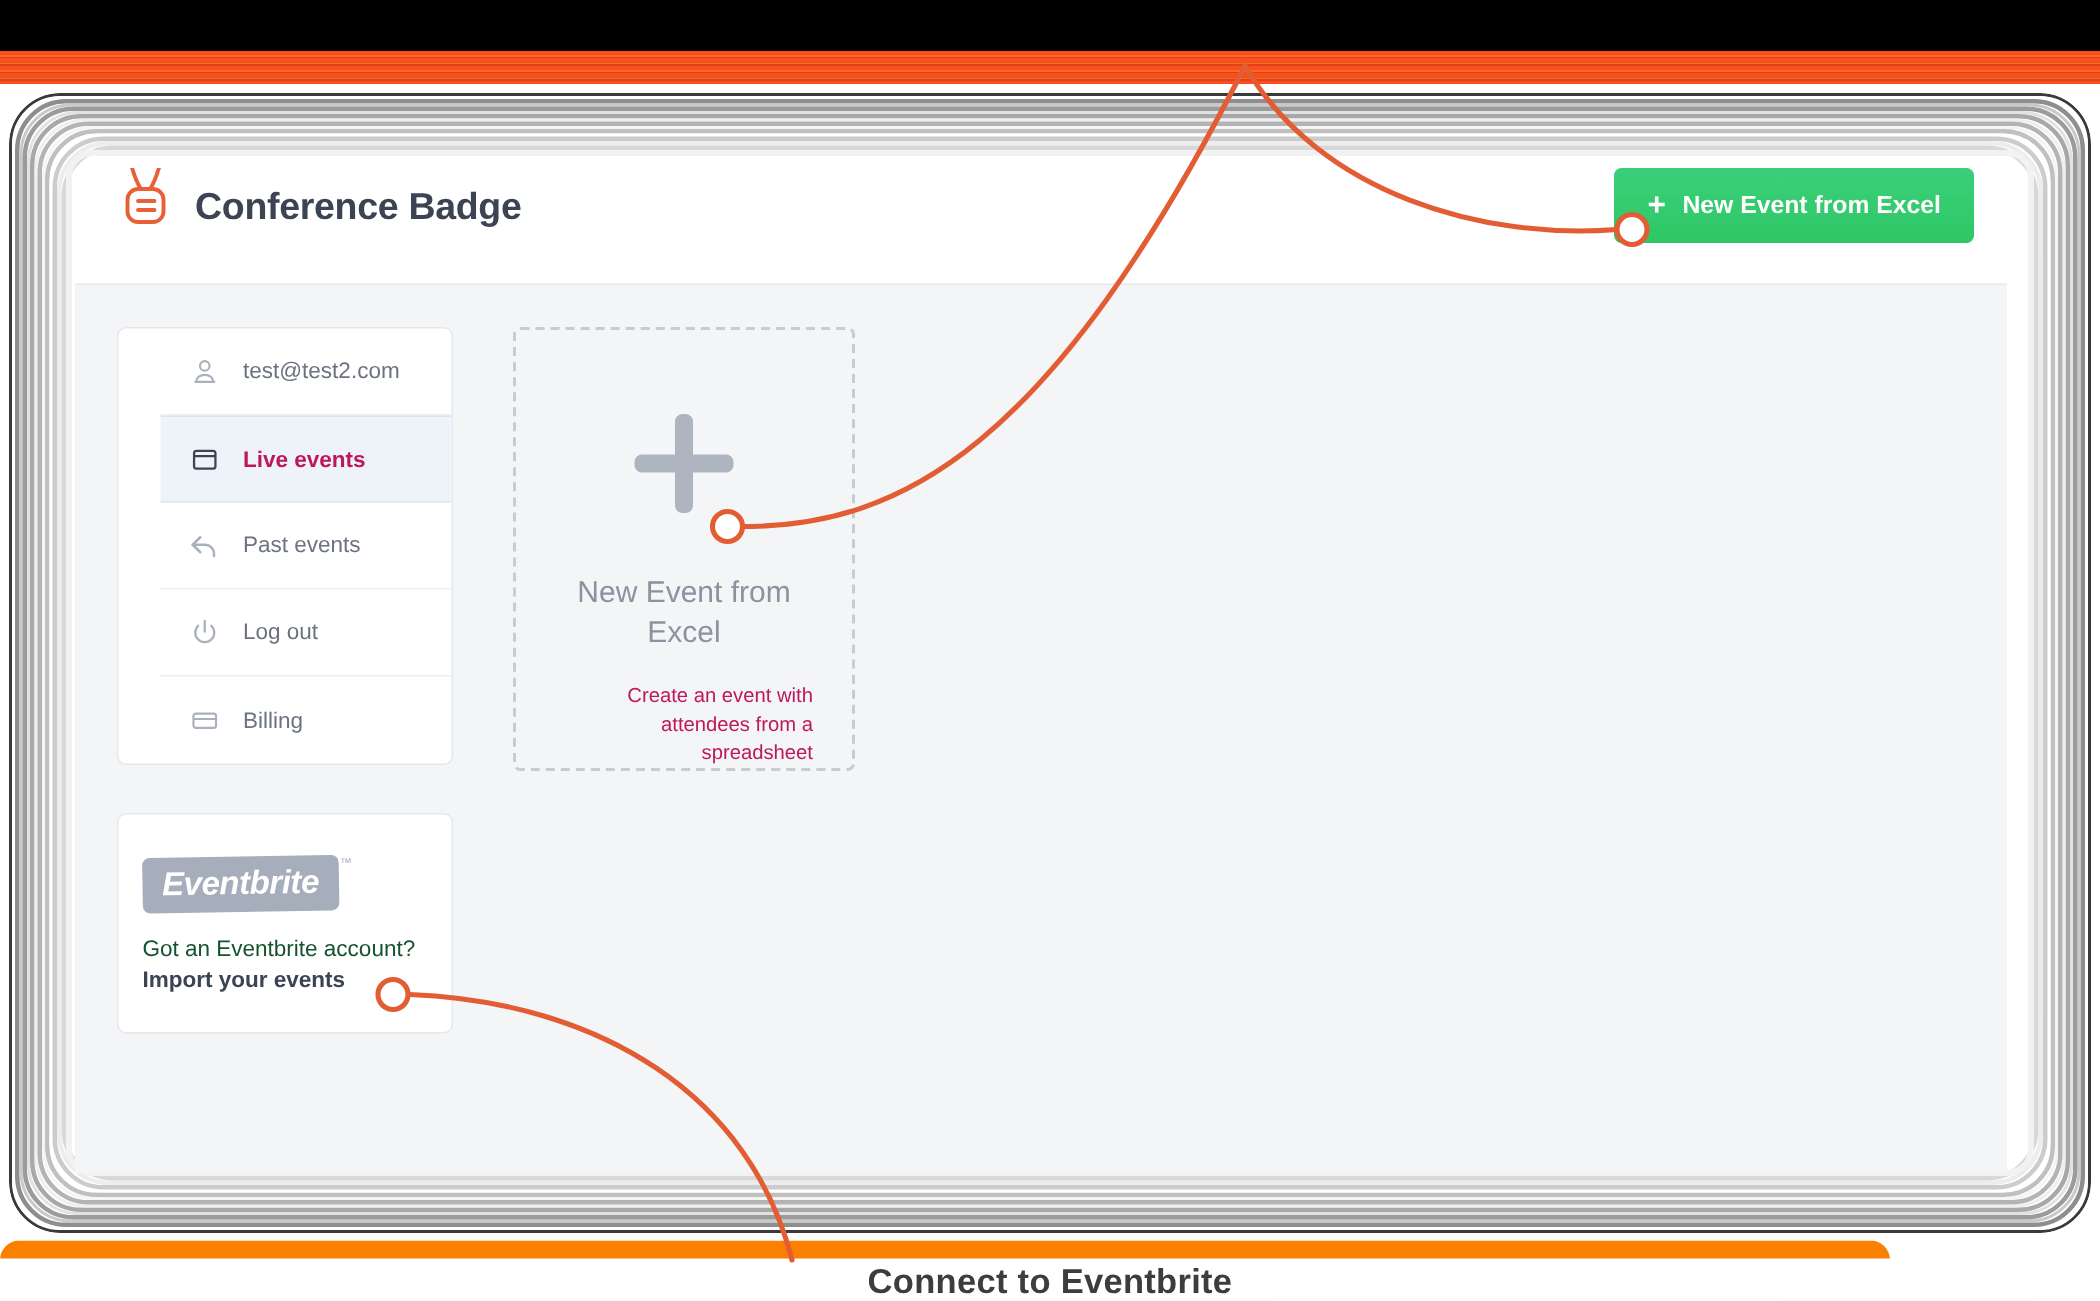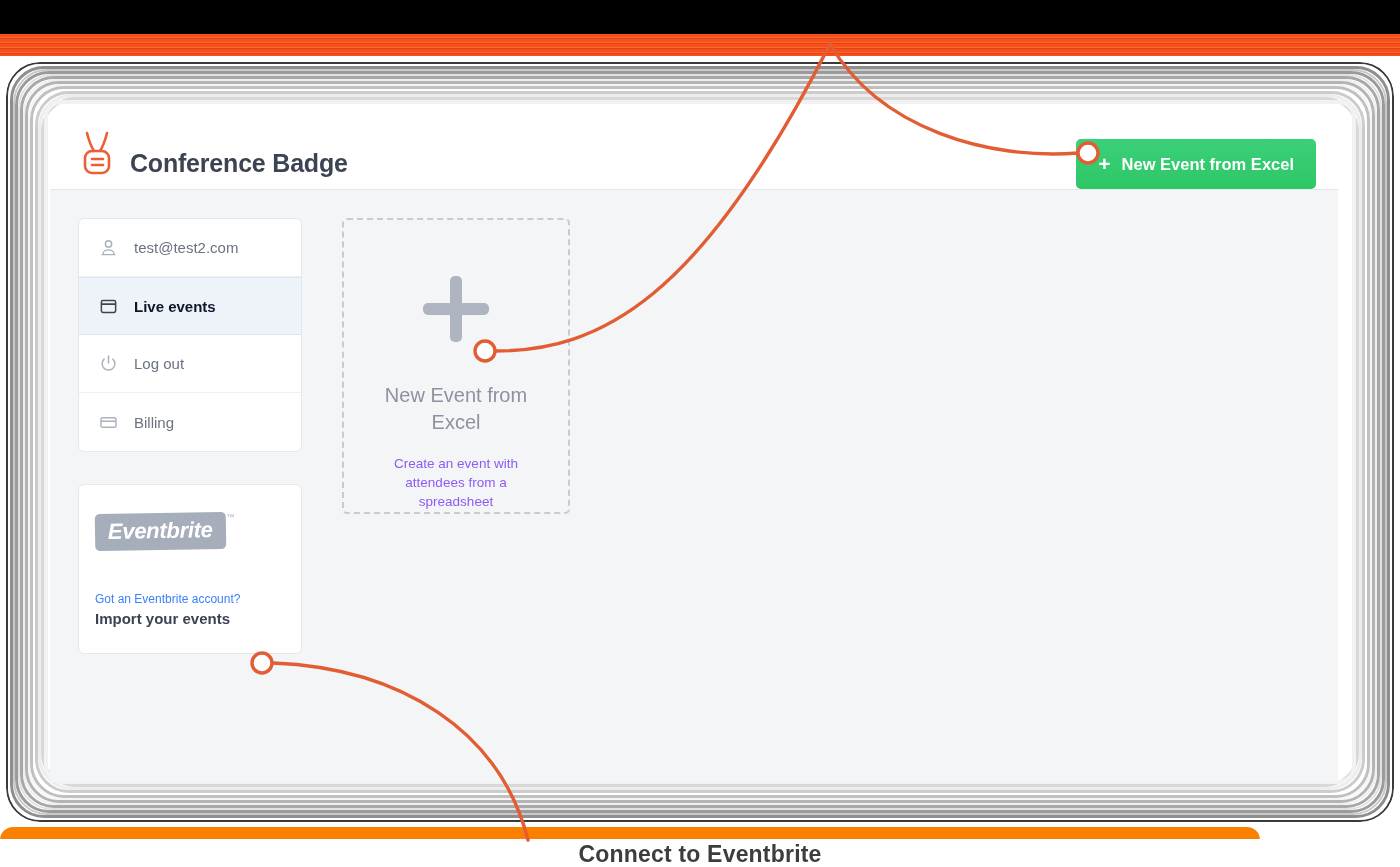--- a/index.html
+++ b/index.html
@@ -98,21 +98,21 @@
     background: #ffffff;
     overflow: hidden;
   }
 
   .app-header {
     position: relative;
     height: 78px;
     background: #ffffff;
     border-bottom: 1px solid #e6e8ec;
     display: flex;
-    align-items: flex-end;
+    align-items: flex-start;
     padding: 0 22px 0 28px;
   }
   .brand {
     display: flex;
     align-items: center;
     gap: 14px;
   }
   .brand-title {
     font-size: 25px;
     font-weight: 700;
@@ -154,20 +154,21 @@
   }
 
   
   .sidebar { width: 224px; flex: 0 0 224px; }
 
   .nav-card {
     background: #ffffff;
     border: 1px solid #e4e7ec;
     border-radius: 6px;
     overflow: hidden;
+    padding-left: 28px;
   }
   .nav-item {
     display: flex;
     align-items: center;
     gap: 16px;
     height: 58px;
     padding: 0 19px;
     border-bottom: 1px solid #eceff3;
     cursor: pointer;
   }
@@ -175,21 +176,21 @@
   .nav-item.active {
     background: #eef3f9;
     border-top: 1px solid #dde5f0;
     border-bottom: 1px solid #dde5f0;
   }
   .nav-label {
     font-size: 15px;
     color: #6b7280;
     font-weight: 400;
   }
-  .nav-item.active .nav-label { color: #0f172a; font-weight: 600; }
+  .nav-item.active .nav-label { color: #be185d; font-weight: 600; }
   .nav-icon {
     width: 20px; height: 20px;
     display: flex; align-items: center; justify-content: center;
     color: #aab1bd;
     flex: 0 0 20px;
   }
   .nav-item.active .nav-icon { color: #3c4352; }
 
   .eventbrite-card {
     margin-top: 32px;
@@ -213,23 +214,23 @@
   }
   .eb-tm {
     position: absolute;
     right: -9px; top: 1px;
     font-size: 8px;
     font-style: normal;
     font-weight: 400;
     color: #a6adbb;
   }
   .eb-q {
-    margin-top: 42px;
-    font-size: 12px;
-    color: #3b82f6;
+    margin-top: 16px;
+    font-size: 15px;
+    color: #14532d;
   }
   .eb-link {
     margin-top: 4px;
     font-size: 15px;
     font-weight: 700;
     color: #3c4352;
     cursor: pointer;
   }
 
   
@@ -266,22 +267,22 @@
     font-size: 20px;
     color: #8b93a1;
     text-align: center;
     line-height: 1.35;
     font-weight: 400;
     max-width: 170px;
   }
   .tile-sub {
     margin-top: 19px;
     font-size: 13.5px;
-    color: #8b5cf6;
-    text-align: center;
+    color: #be185d;
+    text-align: right;
     line-height: 1.4;
     max-width: 172px;
   }
 
   
   .annot-svg {
     position: absolute;
     left: 0; top: 0;
     width: 1400px; height: 867px;
     pointer-events: none;
@@ -358,20 +359,29 @@
         <div class="nav-item active">
           <span class="nav-icon">
             <svg width="19" height="19" viewBox="0 0 24 24" fill="none" stroke="currentColor" stroke-width="1.9" stroke-linejoin="round">
               <rect x="3" y="4.5" width="18" height="15" rx="2"></rect>
               <line x1="3" y1="9" x2="21" y2="9"></line>
             </svg>
           </span>
           <span class="nav-label">Live events</span>
         </div>
 
+        <div class="nav-item">
+          <span class="nav-icon">
+            <svg width="20" height="20" viewBox="0 0 24 24" fill="none" stroke="currentColor" stroke-width="2" stroke-linecap="round" stroke-linejoin="round">
+              <polyline points="9,5 3,11 9,17"></polyline>
+              <path d="M3 11h10a7 7 0 0 1 7 7v2"></path>
+            </svg>
+          </span>
+          <span class="nav-label">Past events</span>
+        </div>
 
         <div class="nav-item">
           <span class="nav-icon">
             <svg width="19" height="19" viewBox="0 0 24 24" fill="none" stroke="currentColor" stroke-width="1.9" stroke-linecap="round">
               <path d="M6.5 6.5a8 8 0 1 0 11 0"></path>
               <line x1="12" y1="2.5" x2="12" y2="11.5"></line>
             </svg>
           </span>
           <span class="nav-label">Log out</span>
         </div>

